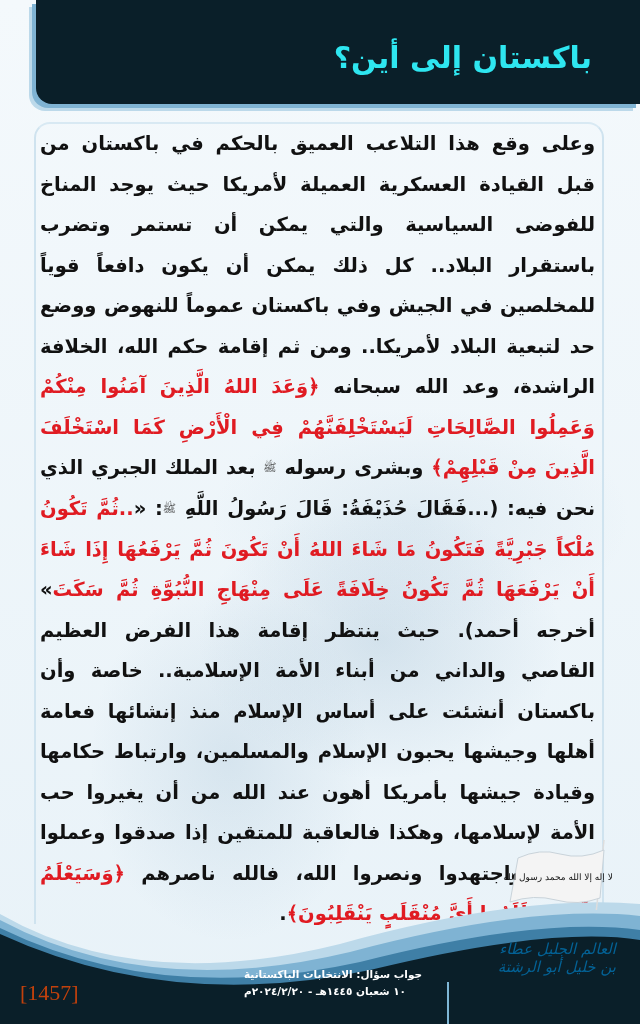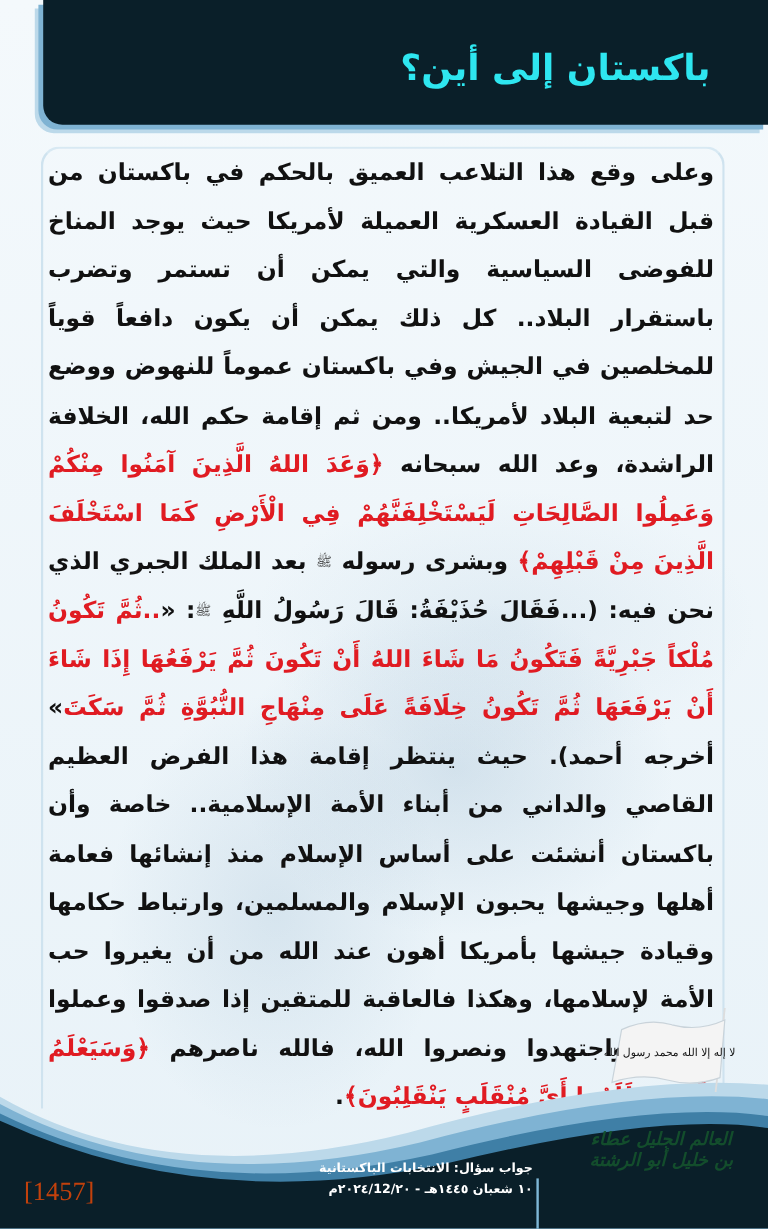--- a/index.html
+++ b/index.html
@@ -43,28 +43,27 @@
   .salla { font-size:11px; color:#333; font-weight:normal; vertical-align:middle; }
   .footer {
     position:absolute; left:0; bottom:0; width:640px; height:150px;
   }
   .footer svg { position:absolute; left:0; top:0; }
   .flag {
     position:absolute; left:500px; top:840px; width:118px; height:70px;
   }
   .calligraphy {
     position:absolute; left:486px; top:940px; width:130px; height:60px;
-    color:#14532d; font-family:"DejaVu Serif", serif; font-size:15px;
-    direction:rtl; line-height:18px; text-align:center; font-style:italic;
+    color:#0369a1; font-family:"DejaVu Serif", serif; font-size:15px;
+    direction:rtl; line-height:18px; font-style:italic;
     opacity:0.9;
-    font-weight:bold;
   }
   .footer-caption {
     position:absolute; right:196px; top:966px; width:200px;
-    direction:rtl; text-align:right; color:#ffffff;
+    direction:rtl; text-align:left; color:#ffffff;
     font-family:"DejaVu Sans", sans-serif; font-weight:bold; font-size:10.5px; line-height:17px;
   }
   .footer-divider {
     position:absolute; left:447px; top:982px; width:2px; height:50px; background:#7fb7d6;
   }
   .issue-number {
     position:absolute; left:20px; top:980px;
     font-family:"Liberation Serif", serif; font-size:22px; color:#c2410c;
   }
 </style>
@@ -93,17 +92,17 @@
 <svg class="flag" viewBox="0 0 118 70">
   <line x1="104" y1="0" x2="92" y2="110" stroke="#ddd" stroke-width="1.5"></line>
   <path d="M18,18 Q40,8 60,14 Q82,20 104,10 L100,58 Q78,66 56,60 Q34,54 10,62 Q14,40 18,18 Z" fill="#f4f4f4" stroke="#c9d3da" stroke-width="1"></path>
   <text x="58" y="40" text-anchor="middle" font-family="DejaVu Serif, serif" font-size="9" fill="#111">لا إله إلا الله محمد رسول الله</text>
 </svg>
 
 <div class="calligraphy">العالم الجليل عطاء بن خليل أبو الرشتة</div>
 
 <div class="footer-caption">
   <div>جواب سؤال: الانتخابات الباكستانية</div>
-  <div>١٠ شعبان ١٤٤٥هـ - ٢٠٢٤/12/٢٠م</div>
+  <div>١٠ شعبان ١٤٤٥هـ - ٢٠٢٤/٢/٢٠م</div>
 </div>
 <div class="footer-divider"></div>
 
 <div class="issue-number">[1457]</div>
 
 </body></html>

